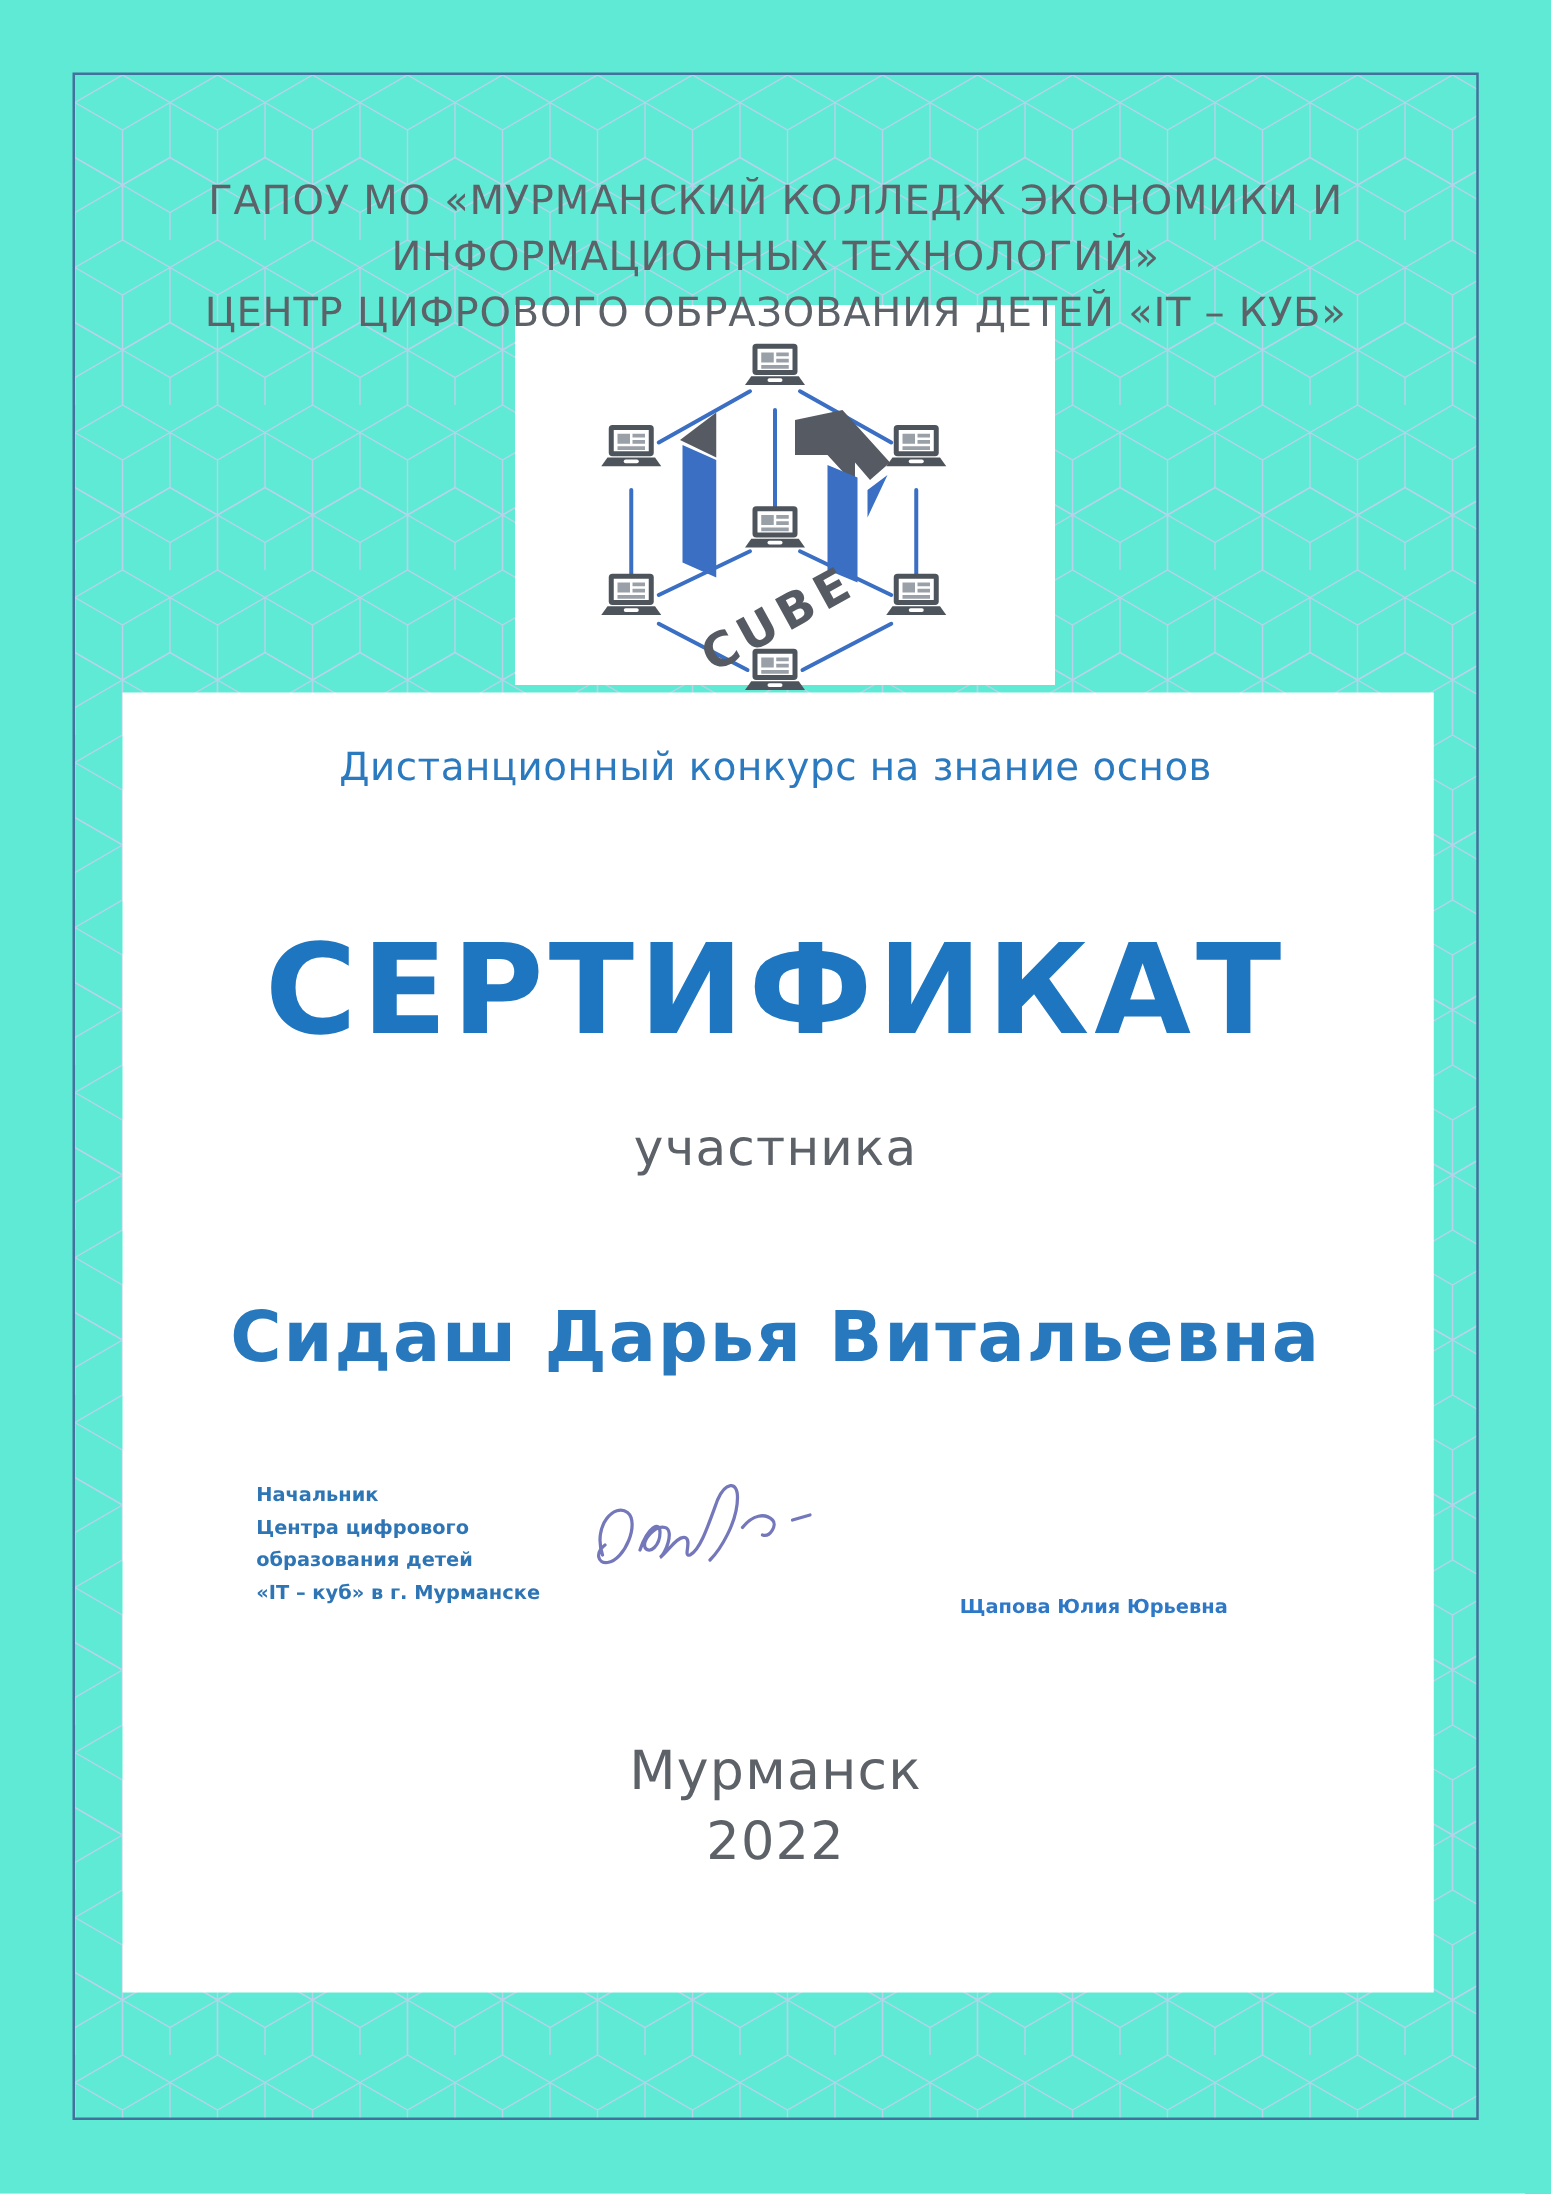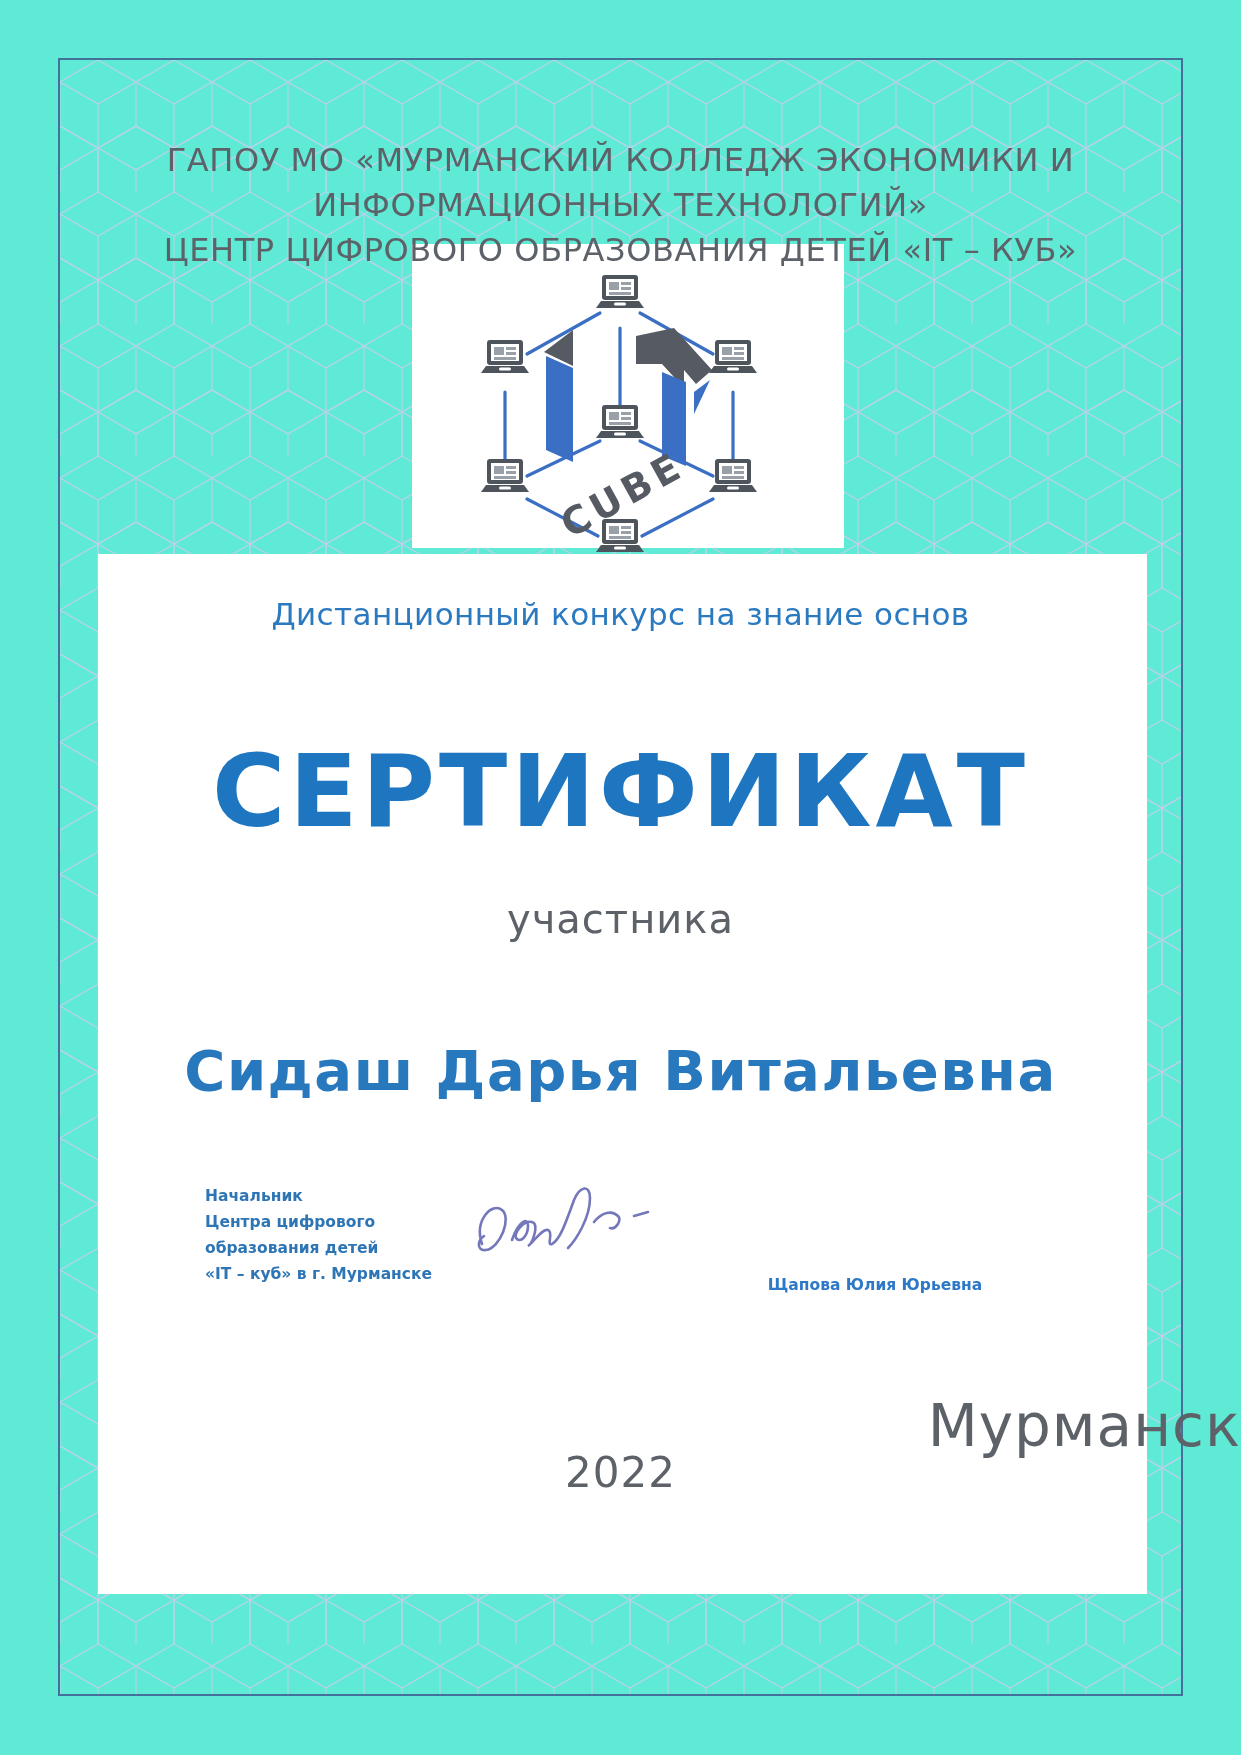--- a/index.html
+++ b/index.html
@@ -32,21 +32,21 @@
   .recipient{top:1038px;font-size:56px;color:#2878be;letter-spacing:1.5px;font-weight:bold;}
   .sig-position{
     position:absolute;left:205px;top:1183px;width:230px;
     font-size:15.5px;font-weight:bold;color:#2e75b5;line-height:26px;
   }
   .sig-svg{position:absolute;left:468px;top:1178px;}
   .sig-name{
     position:absolute;left:755px;top:1276px;width:240px;text-align:center;
     font-size:15.5px;font-weight:bold;color:#2e78c8;
   }
-  .city{top:1392px;font-size:58px;color:#5d6269;letter-spacing:1px;text-align:right;}
+  .city{top:1392px;font-size:43px;color:#5d6269;letter-spacing:1px;}
   .year{top:1448px;font-size:42px;color:#5d6269;letter-spacing:1px;}
 </style>
 </head>
 <body>
 
 <div class="page">
 
   <div class="frame">
     <svg class="pattern-svg" width="1121" height="1634" viewBox="0 0 1121 1634" preserveAspectRatio="none" aria-hidden="true">
       <defs>

